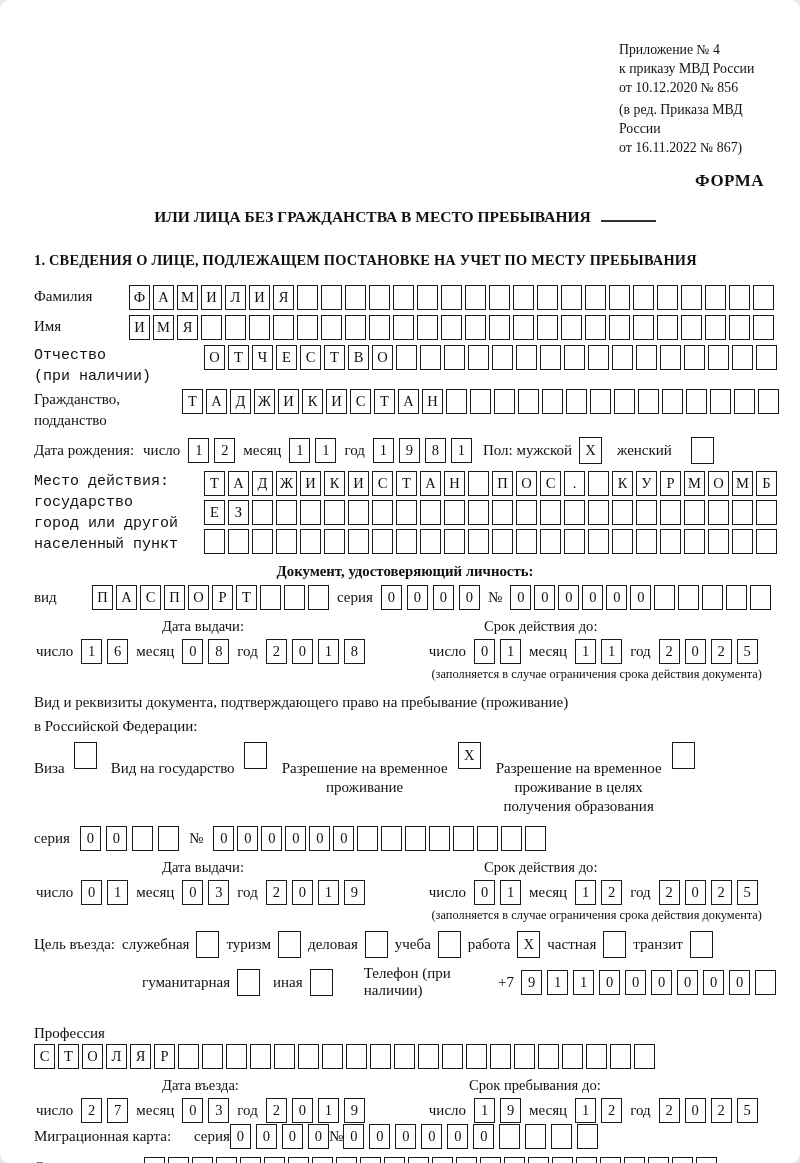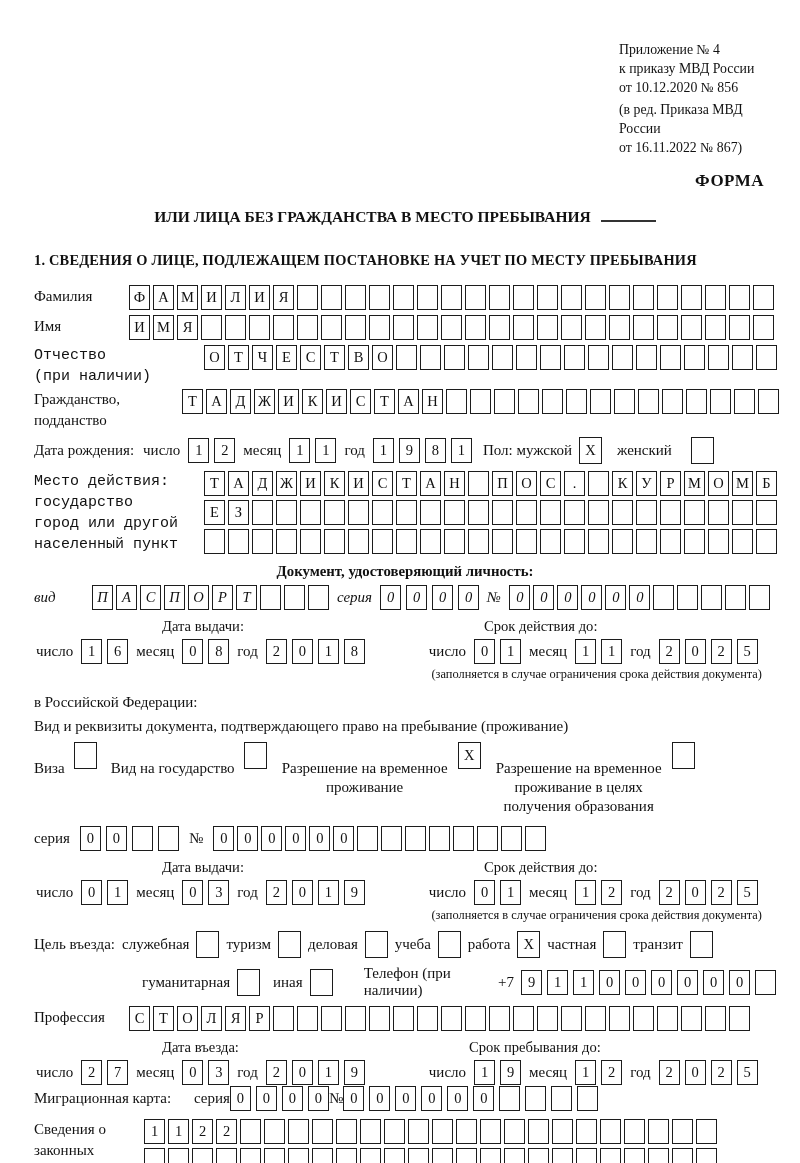--- a/index.html
+++ b/index.html
@@ -1,20 +1,20 @@
 <!DOCTYPE html>
 <html><head>
 <meta charset="utf-8">
 <style>
   html,body { margin:0; padding:0; background:#e8e8e8; }
   .page {
     width:800px; height:1163px; background:#ffffff; color:#111;
     font-family:"Liberation Serif","DejaVu Serif",serif;
     font-size:15px; box-sizing:border-box;
-    padding:40px 24px 0 34px; position:relative; overflow:hidden;
+    padding:40px 24px 0 34px; position:relative; overflow:hidden;border-radius:10px;
   }
   
   .hdr { margin-left:585px; font-size:13.8px; line-height:19px; }
   .hdr .amend { margin-top:3px; }
   .forma { text-align:right; font-weight:bold; font-size:17px; margin:14px 12px 0 0; letter-spacing:.5px; }
   
   .title { text-align:center; font-weight:bold; font-size:15.5px; line-height:23px; margin-top:14px; }
   .title .uline { display:inline-block; width:55px; border-bottom:2.2px solid #333; height:13px; margin-left:10px; }
   .sec-head { font-weight:bold; font-size:14.4px; margin-top:24px; letter-spacing:.2px; }
   
@@ -312,21 +312,21 @@
           <span class="cell"></span>
           <span class="cell"></span>
           <span class="cell"></span>
           <span class="cell"></span>
         </span>
     </span>
   </div>
 
   <div class="center-bold">Документ, удостоверяющий личность:</div>
 
-  <div class="row inrow" style="gap:8px; align-items:center;font-style:italic;">
+  <div class="row inrow" style="gap:8px; align-items:center;">
     <span style="width:50px;">вид</span>
     <span class="cells">
         <span class="cell">П</span>
         <span class="cell">А</span>
         <span class="cell">С</span>
         <span class="cell">П</span>
         <span class="cell">О</span>
         <span class="cell">Р</span>
         <span class="cell">Т</span>
         <span class="cell"></span>
@@ -396,22 +396,22 @@
           <span class="cell">2</span>
           <span class="cell">0</span>
           <span class="cell">2</span>
           <span class="cell">5</span>
         </span>
     </span>
   </div>
   <div class="note">(заполняется в случае ограничения срока действия документа)</div>
 
   <div style="margin-top:8px; line-height:24px;">
+    <div>Вид и реквизиты документа, подтверждающего право на пребывание (проживание)</div>
     <div>в Российской Федерации:</div>
-    <div>Вид и реквизиты документа, подтверждающего право на пребывание (проживание)</div>
   </div>
 
   <div class="row" style="margin-top:4px; gap:14px;">
     <span class="opt">
       <span class="ol">Виза</span>
       <span class="cells cbox">
           <span class="cell"></span>
         </span>
     </span>
     <span class="opt">
@@ -557,21 +557,21 @@
         <span class="cell">0</span>
         <span class="cell">0</span>
         <span class="cell">0</span>
         <span class="cell">0</span>
         <span class="cell">0</span>
         <span class="cell">0</span>
         <span class="cell"></span>
       </span>
   </div>
 
-  <div class="row" style="margin-top:7px;">
+  <div class="row" style="margin-top:23px;flex-direction:column;">
     <span class="lbl w95">Профессия</span>
     <span class="cells">
         <span class="cell">С</span>
         <span class="cell">Т</span>
         <span class="cell">О</span>
         <span class="cell">Л</span>
         <span class="cell">Я</span>
         <span class="cell">Р</span>
         <span class="cell"></span>
         <span class="cell"></span>

